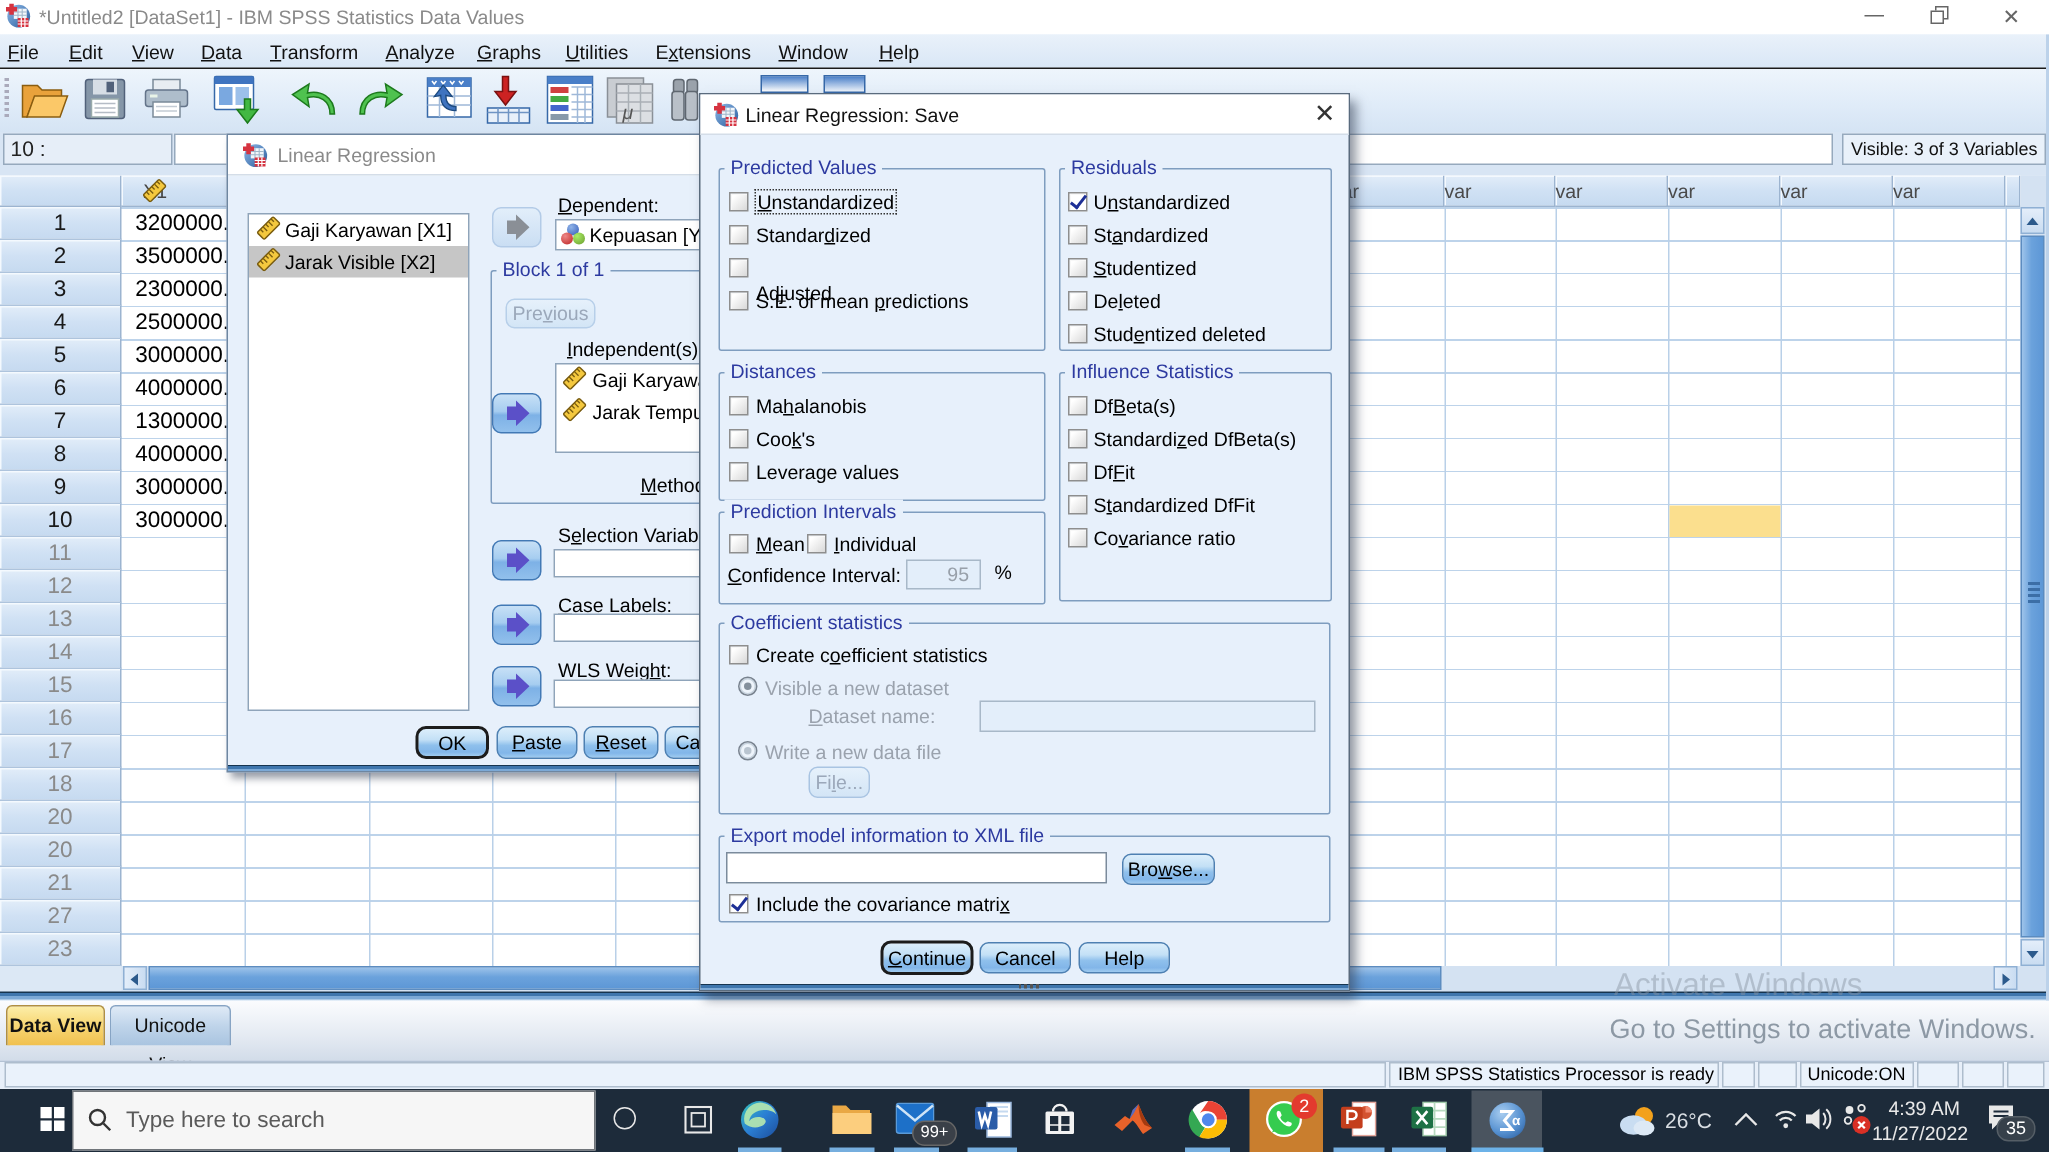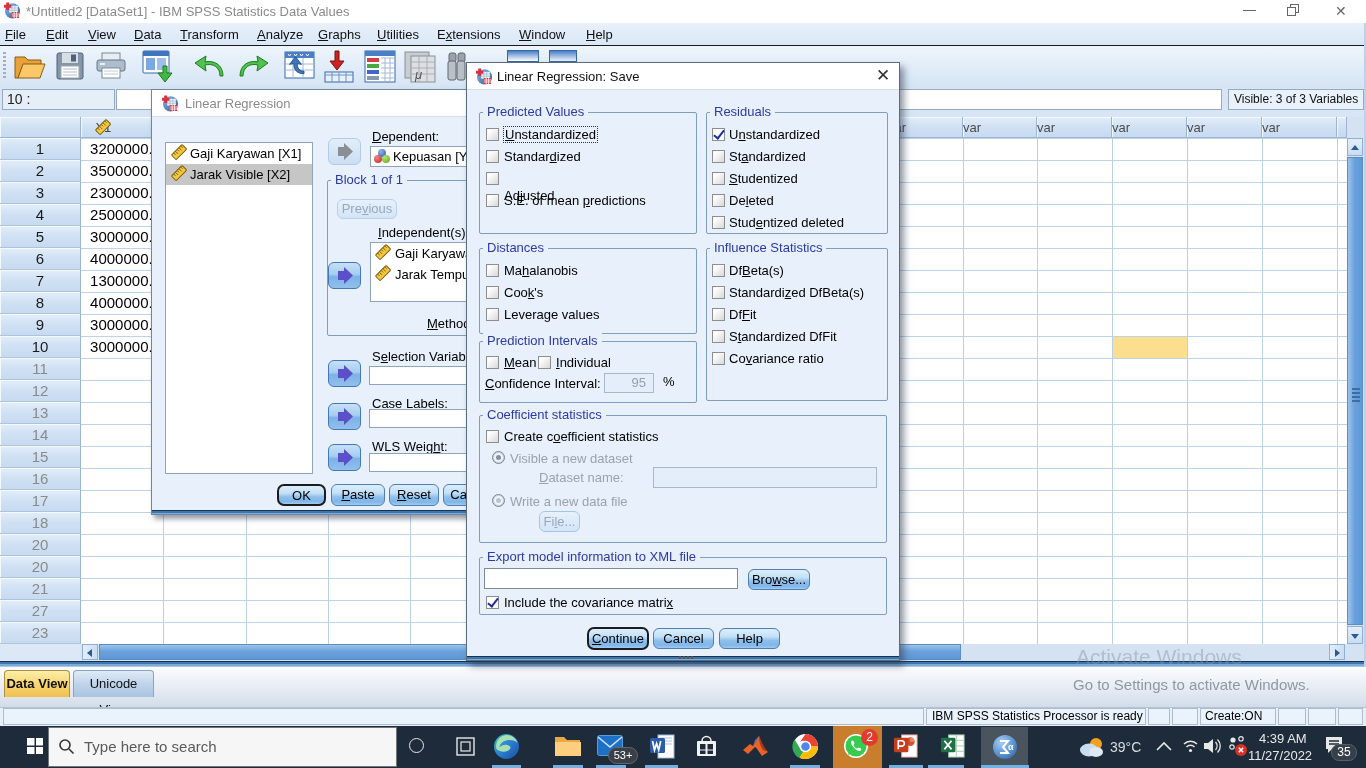--- a/index.html
+++ b/index.html
@@ -158,27 +158,27 @@
 </div>
 <div class="ab" style="left:0;top:661px;width:1366px;height:6px;background:linear-gradient(180deg,#16344f 0 1px,#3f76ad 1px 3px,#7ca9d6 3px 5px,#a9c8e6 5px)"></div>
 <div class="ab" style="left:0;top:667px;width:1366px;height:40px;background:linear-gradient(180deg,#fbfcfe 0%,#e4eaf2 60%,#d2dce9 100%)"></div>
 <div class="ab" style="left:4px;top:670px;width:66px;height:27px;background:linear-gradient(180deg,#fceea9 0%,#f8d877 45%,#f0c04e 100%);border:1px solid #b08f42;border-bottom:none;border-radius:4px 4px 0 0;font-size:13px;font-weight:bold;color:#111;text-align:center;line-height:26px">Data View</div>
 <div class="ab" style="left:73px;top:670px;width:81px;height:27px;background:linear-gradient(180deg,#dfeaf6 0%,#bfd4ea 50%,#a9c4e0 100%);border:1px solid #87a4c4;border-bottom:none;border-radius:4px 4px 0 0;font-size:13px;color:#111;text-align:center;line-height:26px">Unicode View</div>
 <div class="ab" style="left:0;top:707px;width:1366px;height:19px;background:#e7eff9;border-top:1px solid #b3c2d4"></div>
 <div class="ab" style="left:3px;top:708px;width:921px;height:17px;background:#eaf2fb;border:1px solid #aebdcd"></div>
 <div class="ab" style="left:926px;top:708px;width:220px;height:17px;background:#eaf2fb;border:1px solid #aebdcd;font-size:12px;color:#000;line-height:15px;padding-left:5px">IBM SPSS Statistics Processor is ready</div>
 <div class="ab" style="left:1148px;top:708px;width:22px;height:17px;background:#eaf2fb;border:1px solid #aebdcd"></div>
 <div class="ab" style="left:1172px;top:708px;width:26px;height:17px;background:#eaf2fb;border:1px solid #aebdcd"></div>
-<div class="ab" style="left:1200px;top:708px;width:76px;height:17px;background:#eaf2fb;border:1px solid #aebdcd;font-size:12px;color:#000;line-height:15px;padding-left:4px">Create:ON</div>
+<div class="ab" style="left:1200px;top:708px;width:76px;height:17px;background:#eaf2fb;border:1px solid #aebdcd;font-size:12px;color:#000;line-height:15px;padding-left:4px">Unicode:ON</div>
 <div class="ab" style="left:1278px;top:708px;width:28px;height:17px;background:#eaf2fb;border:1px solid #aebdcd"></div>
 <div class="ab" style="left:1308px;top:708px;width:28px;height:17px;background:#eaf2fb;border:1px solid #aebdcd"></div>
 <div class="ab" style="left:1338px;top:708px;width:25px;height:17px;background:#eaf2fb;border:1px solid #aebdcd"></div>
 
 <div class="ab" style="left:1076px;top:645px;font-size:21px;color:rgba(135,147,160,0.45);z-index:40">Activate Windows</div>
-<div class="ab" style="left:1073px;top:676px;font-size:15px;color:rgba(125,137,150,0.85);z-index:40">Go to Settings to activate Windows.</div>
+<div class="ab" style="left:1073px;top:676px;font-size:18px;color:rgba(125,137,150,0.85);z-index:40">Go to Settings to activate Windows.</div>
 
 <div class="ab" style="left:1364px;top:23px;width:2px;height:644px;background:#bcd2ea"></div>
 
 <div class="ab" style="left:151px;top:89px;width:320px;height:426px;z-index:10;border:1px solid #6e86a0;background:#e7f0fb;box-shadow:3px 4px 5px rgba(50,60,80,0.5)">
  <div class="ab" style="left:0;top:0;width:318px;height:27px;background:#fff;border-bottom:1px solid #d4dde8"></div>
  <div class="ab" style="left:9px;top:5px"><svg width="18" height="17" viewBox="0 0 18 17">
         <defs>
           <linearGradient id="spbb" x1="0" y1="0" x2="1" y2="1">
             <stop offset="0" stop-color="#8db9e8"></stop>
             <stop offset="1" stop-color="#2a5c9c"></stop>
@@ -398,21 +398,21 @@
     <rect x="1" y="1" width="17" height="17" fill="none" stroke="#e8e8e8" stroke-width="1.4"></rect>
     <rect x="5" y="5" width="9" height="9" fill="none" stroke="#e8e8e8" stroke-width="1.2"></rect>
   </svg>
 <div id="tbicons"></div>
 
 <svg class="ab" style="z-index:51;left:1079px;top:735px" width="26" height="24" viewBox="0 0 26 24">
     <circle cx="17" cy="9" r="6" fill="#f3a11c"></circle>
     <ellipse cx="10" cy="15" rx="9" ry="6.5" fill="#c9ddf1"></ellipse>
     <ellipse cx="17" cy="17" rx="7" ry="5" fill="#dde9f5"></ellipse>
   </svg>
-<div class="ab" style="z-index:51;left:1110px;top:739px;font-size:14px;color:#d8dde2">39°C</div>
+<div class="ab" style="z-index:51;left:1110px;top:739px;font-size:14px;color:#d8dde2">26°C</div>
 <svg class="ab" style="z-index:51;left:1156px;top:741px" width="16" height="10" viewBox="0 0 16 10">
     <path d="M1 9 L8 2 L15 9" fill="none" stroke="#e8e8e8" stroke-width="1.6"></path>
   </svg>
 <svg class="ab" style="z-index:51;left:1182px;top:739px" width="17" height="14" viewBox="0 0 17 14">
     <path d="M2 5 A9 9 0 0 1 15 5" fill="none" stroke="#e8e8e8" stroke-width="1.5"></path>
     <path d="M4.5 8 A5.5 5.5 0 0 1 12.5 8" fill="none" stroke="#e8e8e8" stroke-width="1.5"></path>
     <circle cx="8.5" cy="11.5" r="1.6" fill="#e8e8e8"></circle>
   </svg>
 <svg class="ab" style="z-index:51;left:1203px;top:738px" width="19" height="16" viewBox="0 0 19 16">
     <path d="M1 5 h4 l5 -4 v14 l-5 -4 h-4 z" fill="#e8e8e8"></path>
@@ -449,21 +449,21 @@
 <svg class="ab" style="z-index:51;left:554px;top:734px" width="28" height="25" viewBox="0 0 28 25">
     <path d="M1 3 h9 l3 3 h13 v16 h-25 z" fill="#e9a845"></path>
     <path d="M1 8 h26 v14 h-26 z" fill="#fcce7e"></path>
   </svg>
 <div class="ul" style="left:553px;top:765px;width:30px"></div>
 
 <svg class="ab" style="z-index:51;left:597px;top:735px" width="26" height="21" viewBox="0 0 26 21">
     <rect x="0.5" y="0.5" width="25" height="20" rx="2" fill="#1d70c8" stroke="#5a9ad8"></rect>
     <path d="M1 2 L13 12 L25 2" stroke="#cfe4f6" stroke-width="1.6" fill="none"></path>
   </svg>
-<div class="ab" style="z-index:52;left:608px;top:747px;width:30px;height:17px;background:#3a4048;border:1px solid #666;border-radius:9px;font-size:11px;color:#fff;text-align:center;line-height:15px">53+</div>
+<div class="ab" style="z-index:52;left:608px;top:747px;width:30px;height:17px;background:#3a4048;border:1px solid #666;border-radius:9px;font-size:11px;color:#fff;text-align:center;line-height:15px">99+</div>
 <div class="ul" style="left:596px;top:765px;width:30px"></div>
 
 <svg class="ab" style="z-index:51;left:649px;top:733px" width="27" height="27" viewBox="0 0 27 27">
     <rect x="9" y="2" width="16" height="23" fill="#fff" stroke="#9bb8dd"></rect>
     <path d="M11 5h12M11 8h12M11 11h12" stroke="#c5d9ef" stroke-width="1.4"></path>
     <rect x="1" y="5" width="15" height="15" rx="1.5" fill="#2a5ca8"></rect>
     <path d="M3.5 8 L5.5 17 L7.6 10.5 L9.7 17 L11.7 8" fill="none" stroke="#fff" stroke-width="1.7"></path>
   </svg>
 <div class="ul" style="left:645px;top:765px;width:33px"></div>
 

